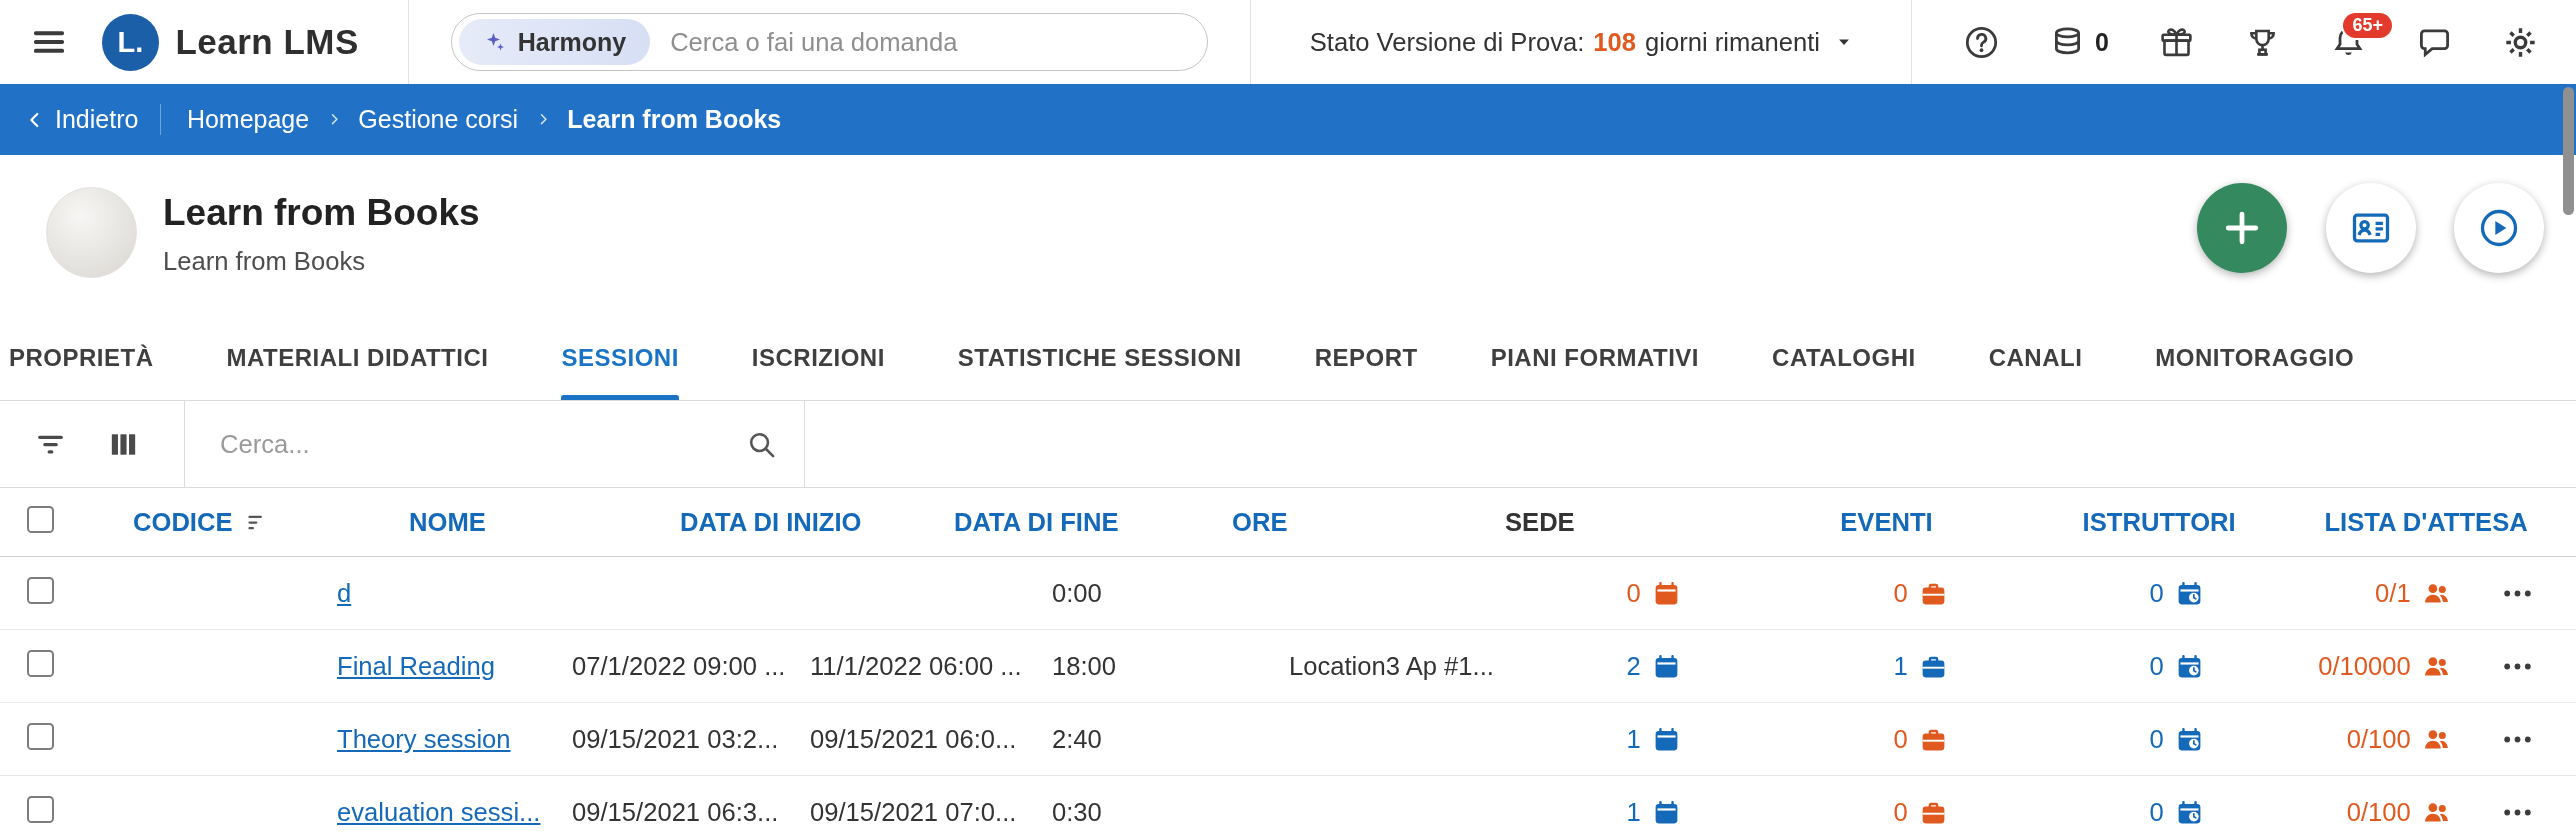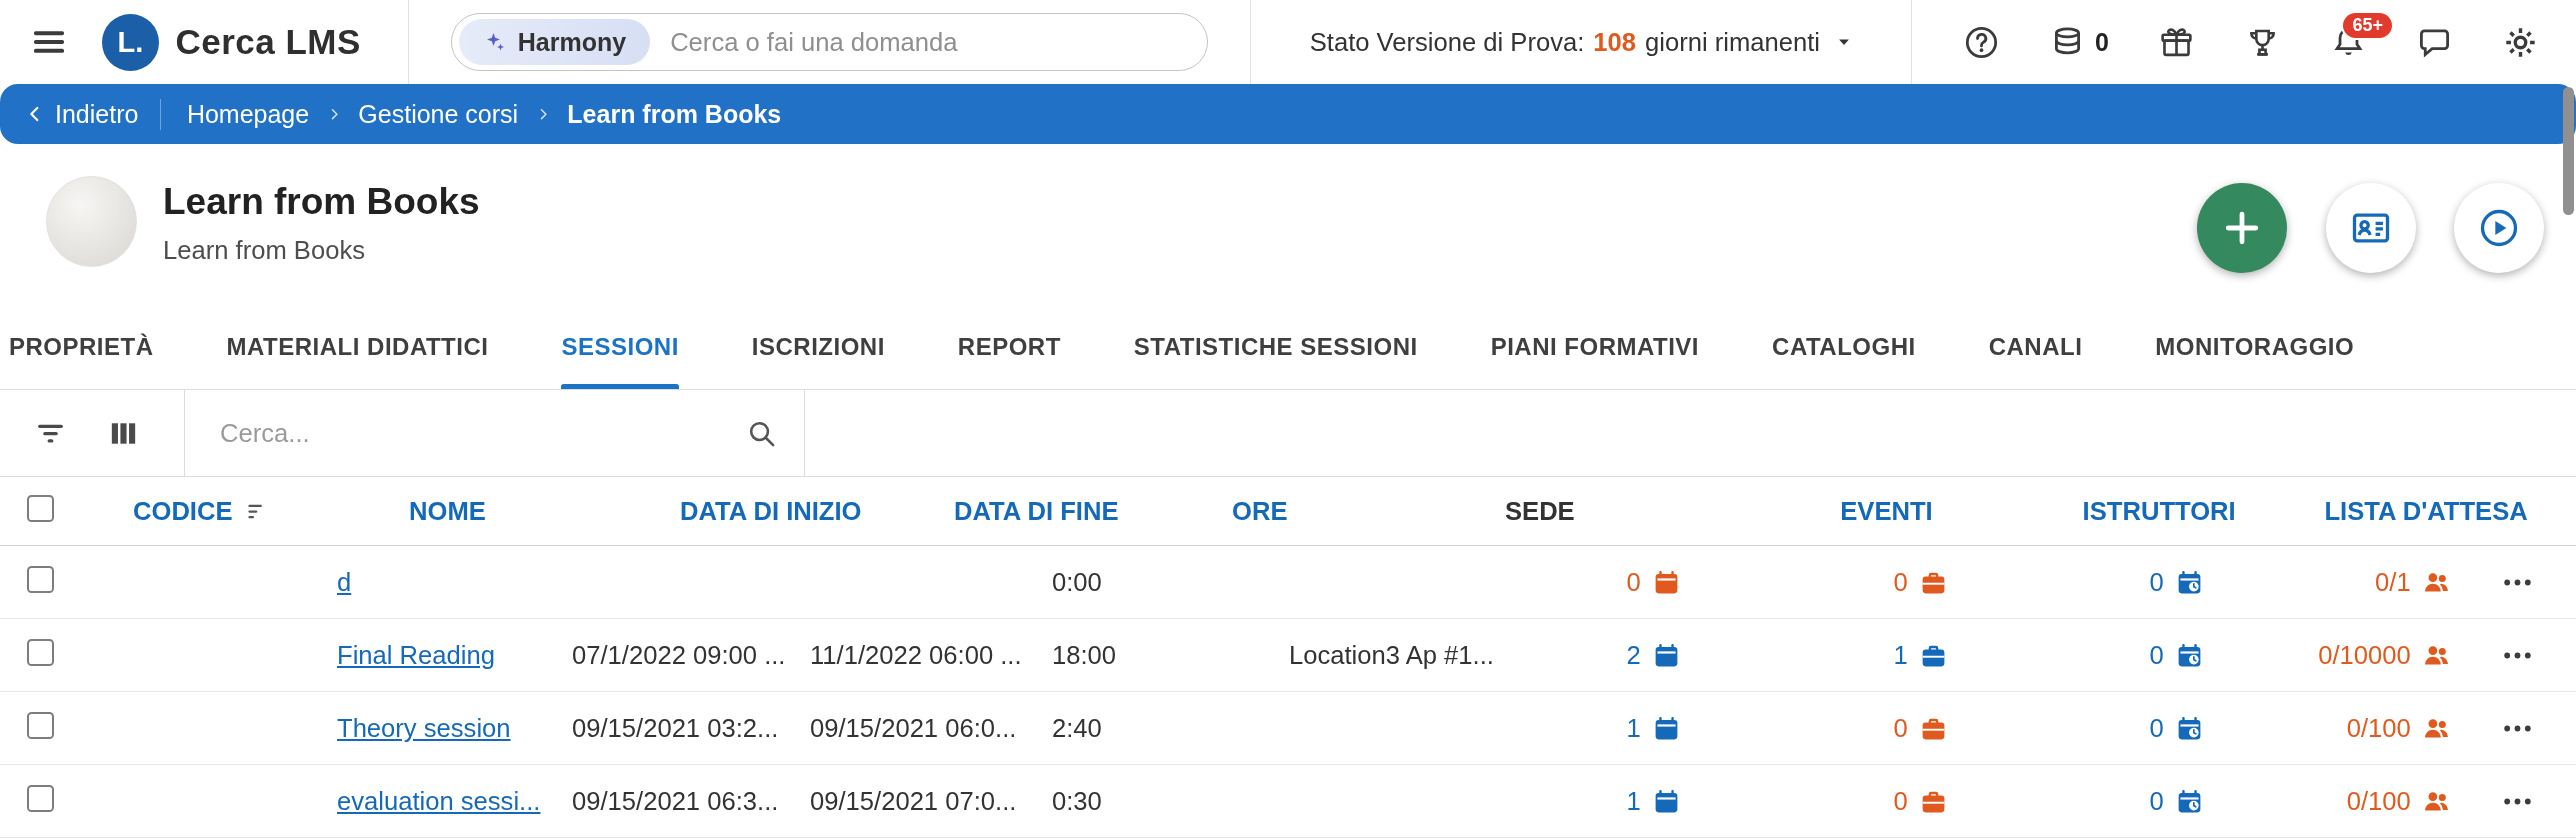--- a/index.html
+++ b/index.html
@@ -41,21 +41,21 @@
   .tb-icons{flex:1;display:flex;align-items:center;gap:49px;padding:0 37px 0 51px;color:#3b3b3b;}
   .tb-icon{width:37px;height:37px;color:#3b3b3b;cursor:pointer;position:relative;}
   .tb-icon .ic{width:37px;height:37px;}
   .coins-wrap{display:flex;align-items:center;gap:9px;cursor:pointer;}
   .coins-count{font-size:25px;font-weight:600;color:#222;}
   .bell-wrap{position:relative;}
   .badge{position:absolute;top:-12.8px;right:-27px;background:var(--red);color:#fff;font-size:18px;
     font-weight:bold;padding:1.8px 9px;border-radius:14.6px;border:2.7px solid #fff;line-height:1.2;}
 
   
-  .crumbbar{height:60px;background:var(--blue);display:flex;align-items:center;color:#fff;font-size:25px;border-radius:18px;}
+  .crumbbar{height:71px;background:var(--blue);display:flex;align-items:center;color:#fff;font-size:25px;}
   .back-btn{display:flex;align-items:center;gap:9px;padding:0 22px 0 24px;cursor:pointer;height:100%;}
   .back-btn .ic{width:22px;height:22px;color:#fff;}
   .crumb-divider{width:0.9px;height:31px;background:rgba(255,255,255,.35);}
   .crumbs{display:flex;align-items:center;gap:16.4px;margin-left:25.6px;}
   .crumb{cursor:pointer;}
   .crumb.current{font-weight:bold;}
   .crumb-sep{width:16.4px;height:16.4px;color:rgba(255,255,255,.8);}
 
   
   .fab{position:absolute;top:99px;width:90px;height:90px;border-radius:50%;display:flex;
@@ -257,21 +257,21 @@
   </defs>
 </svg>
 
 <header class="topbar">
   <div class="tb-left">
     <svg class="ic burger" viewBox="0 0 44 44" width="40" height="40">
         <use href="#i-burger"></use>
       </svg>
     <div class="logo">
       <div class="logo-circle">L.</div>
-      <div class="logo-text">Cerca LMS</div>
+      <div class="logo-text">Learn LMS</div>
     </div>
   </div>
 
   <div class="tb-search">
     <div class="search-pill">
       <div class="harmony-chip">
         <svg class="ic" viewBox="0 0 26 26" width="24" height="24">
             <use href="#i-sparkle"></use>
           </svg>
         <span>Harmony</span>
@@ -377,22 +377,22 @@
       <div class="course-title">Learn from Books</div>
       <div class="course-subtitle">Learn from Books</div>
     </div>
   </section>
 
   <nav class="tabs">
     <div class="tab" data-active="false">PROPRIETÀ</div>
     <div class="tab" data-active="false">MATERIALI DIDATTICI</div>
     <div class="tab" data-active="true">SESSIONI</div>
     <div class="tab" data-active="false">ISCRIZIONI</div>
+    <div class="tab" data-active="false">STATISTICHE SESSIONI</div>
     <div class="tab" data-active="false">REPORT</div>
-    <div class="tab" data-active="false">STATISTICHE SESSIONI</div>
     <div class="tab" data-active="false">PIANI FORMATIVI</div>
     <div class="tab" data-active="false">CATALOGHI</div>
     <div class="tab" data-active="false">CANALI</div>
     <div class="tab" data-active="false">MONITORAGGIO</div>
   </nav>
 
   <div class="toolbar">
     <div class="tool-icons">
       <svg class="ic tool-btn" viewBox="0 0 38 38" width="35" height="35">
           <use href="#i-filter"></use>

